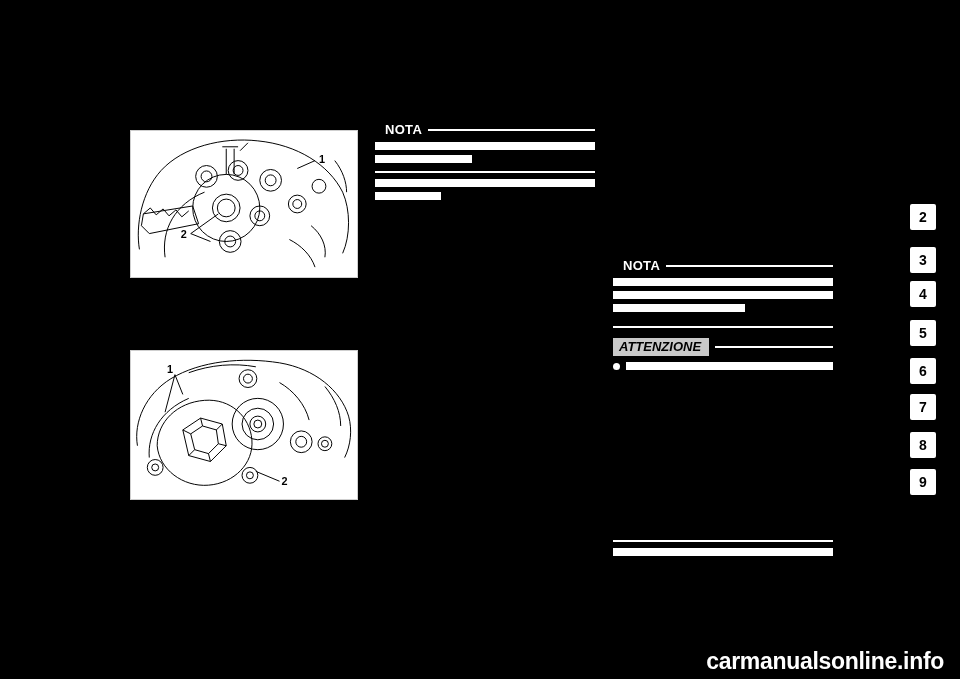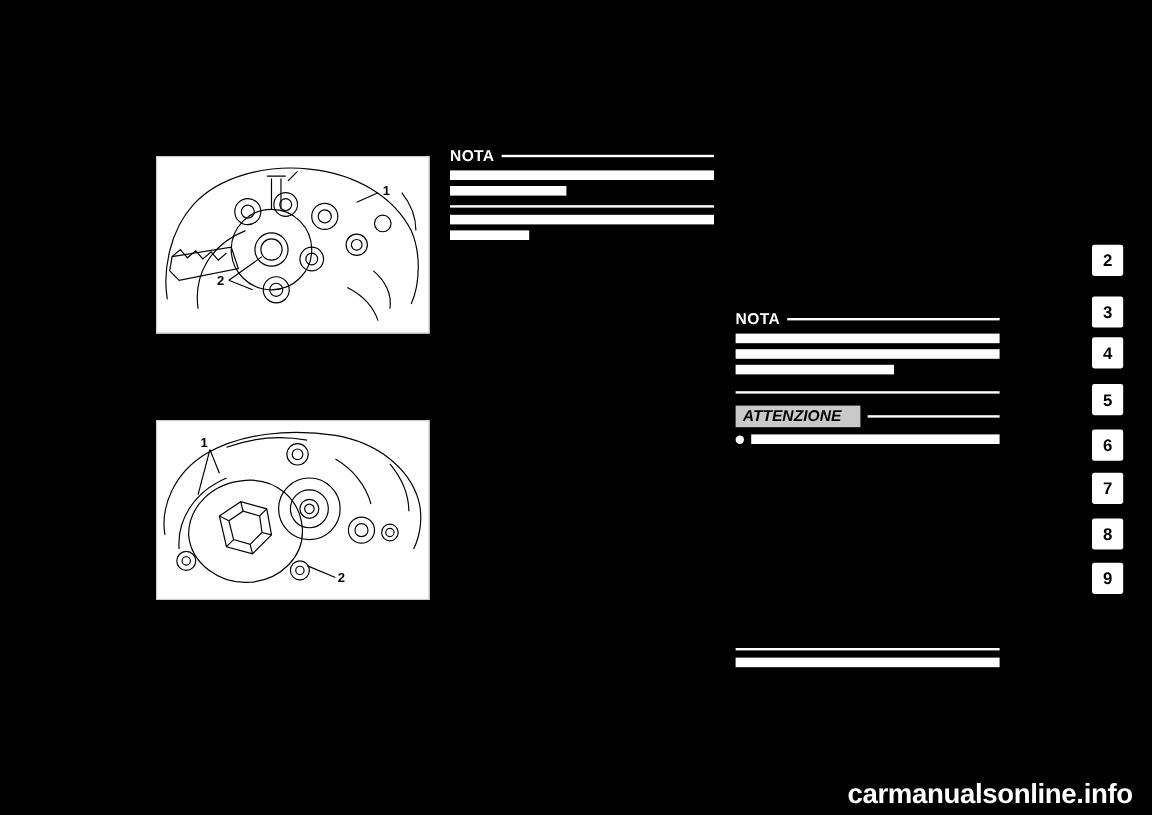--- a/index.html
+++ b/index.html
@@ -47,20 +47,21 @@
     height: 2px;
     width: 100%;
     margin: 4px 0 6px 0;
   }
 
   .note-head {
     display: flex;
     align-items: center;
     gap: 6px;
     margin-bottom: 5px;
+    margin-left: 10px;
   }
   .note-head .label {
     font-weight: bold;
     font-size: 13px;
     color: #ffffff;
     letter-spacing: 0.3px;
     white-space: nowrap;
   }
   .note-head .rule {
     flex: 1 1 auto;
@@ -73,21 +74,21 @@
     align-items: center;
     gap: 6px;
     margin-bottom: 6px;
   }
   .caution-head .label {
     font-style: italic;
     font-weight: bold;
     font-size: 13px;
     color: #000000;
     background: #c9c9c9;
-    padding: 1px 16px 2px 6px;
+    padding: 1px 8px 2px 6px;
     white-space: nowrap;
   }
   .caution-head .rule {
     flex: 1 1 auto;
     height: 2px;
     background: #ffffff;
   }
 
   .bullet-row {
     display: flex;

